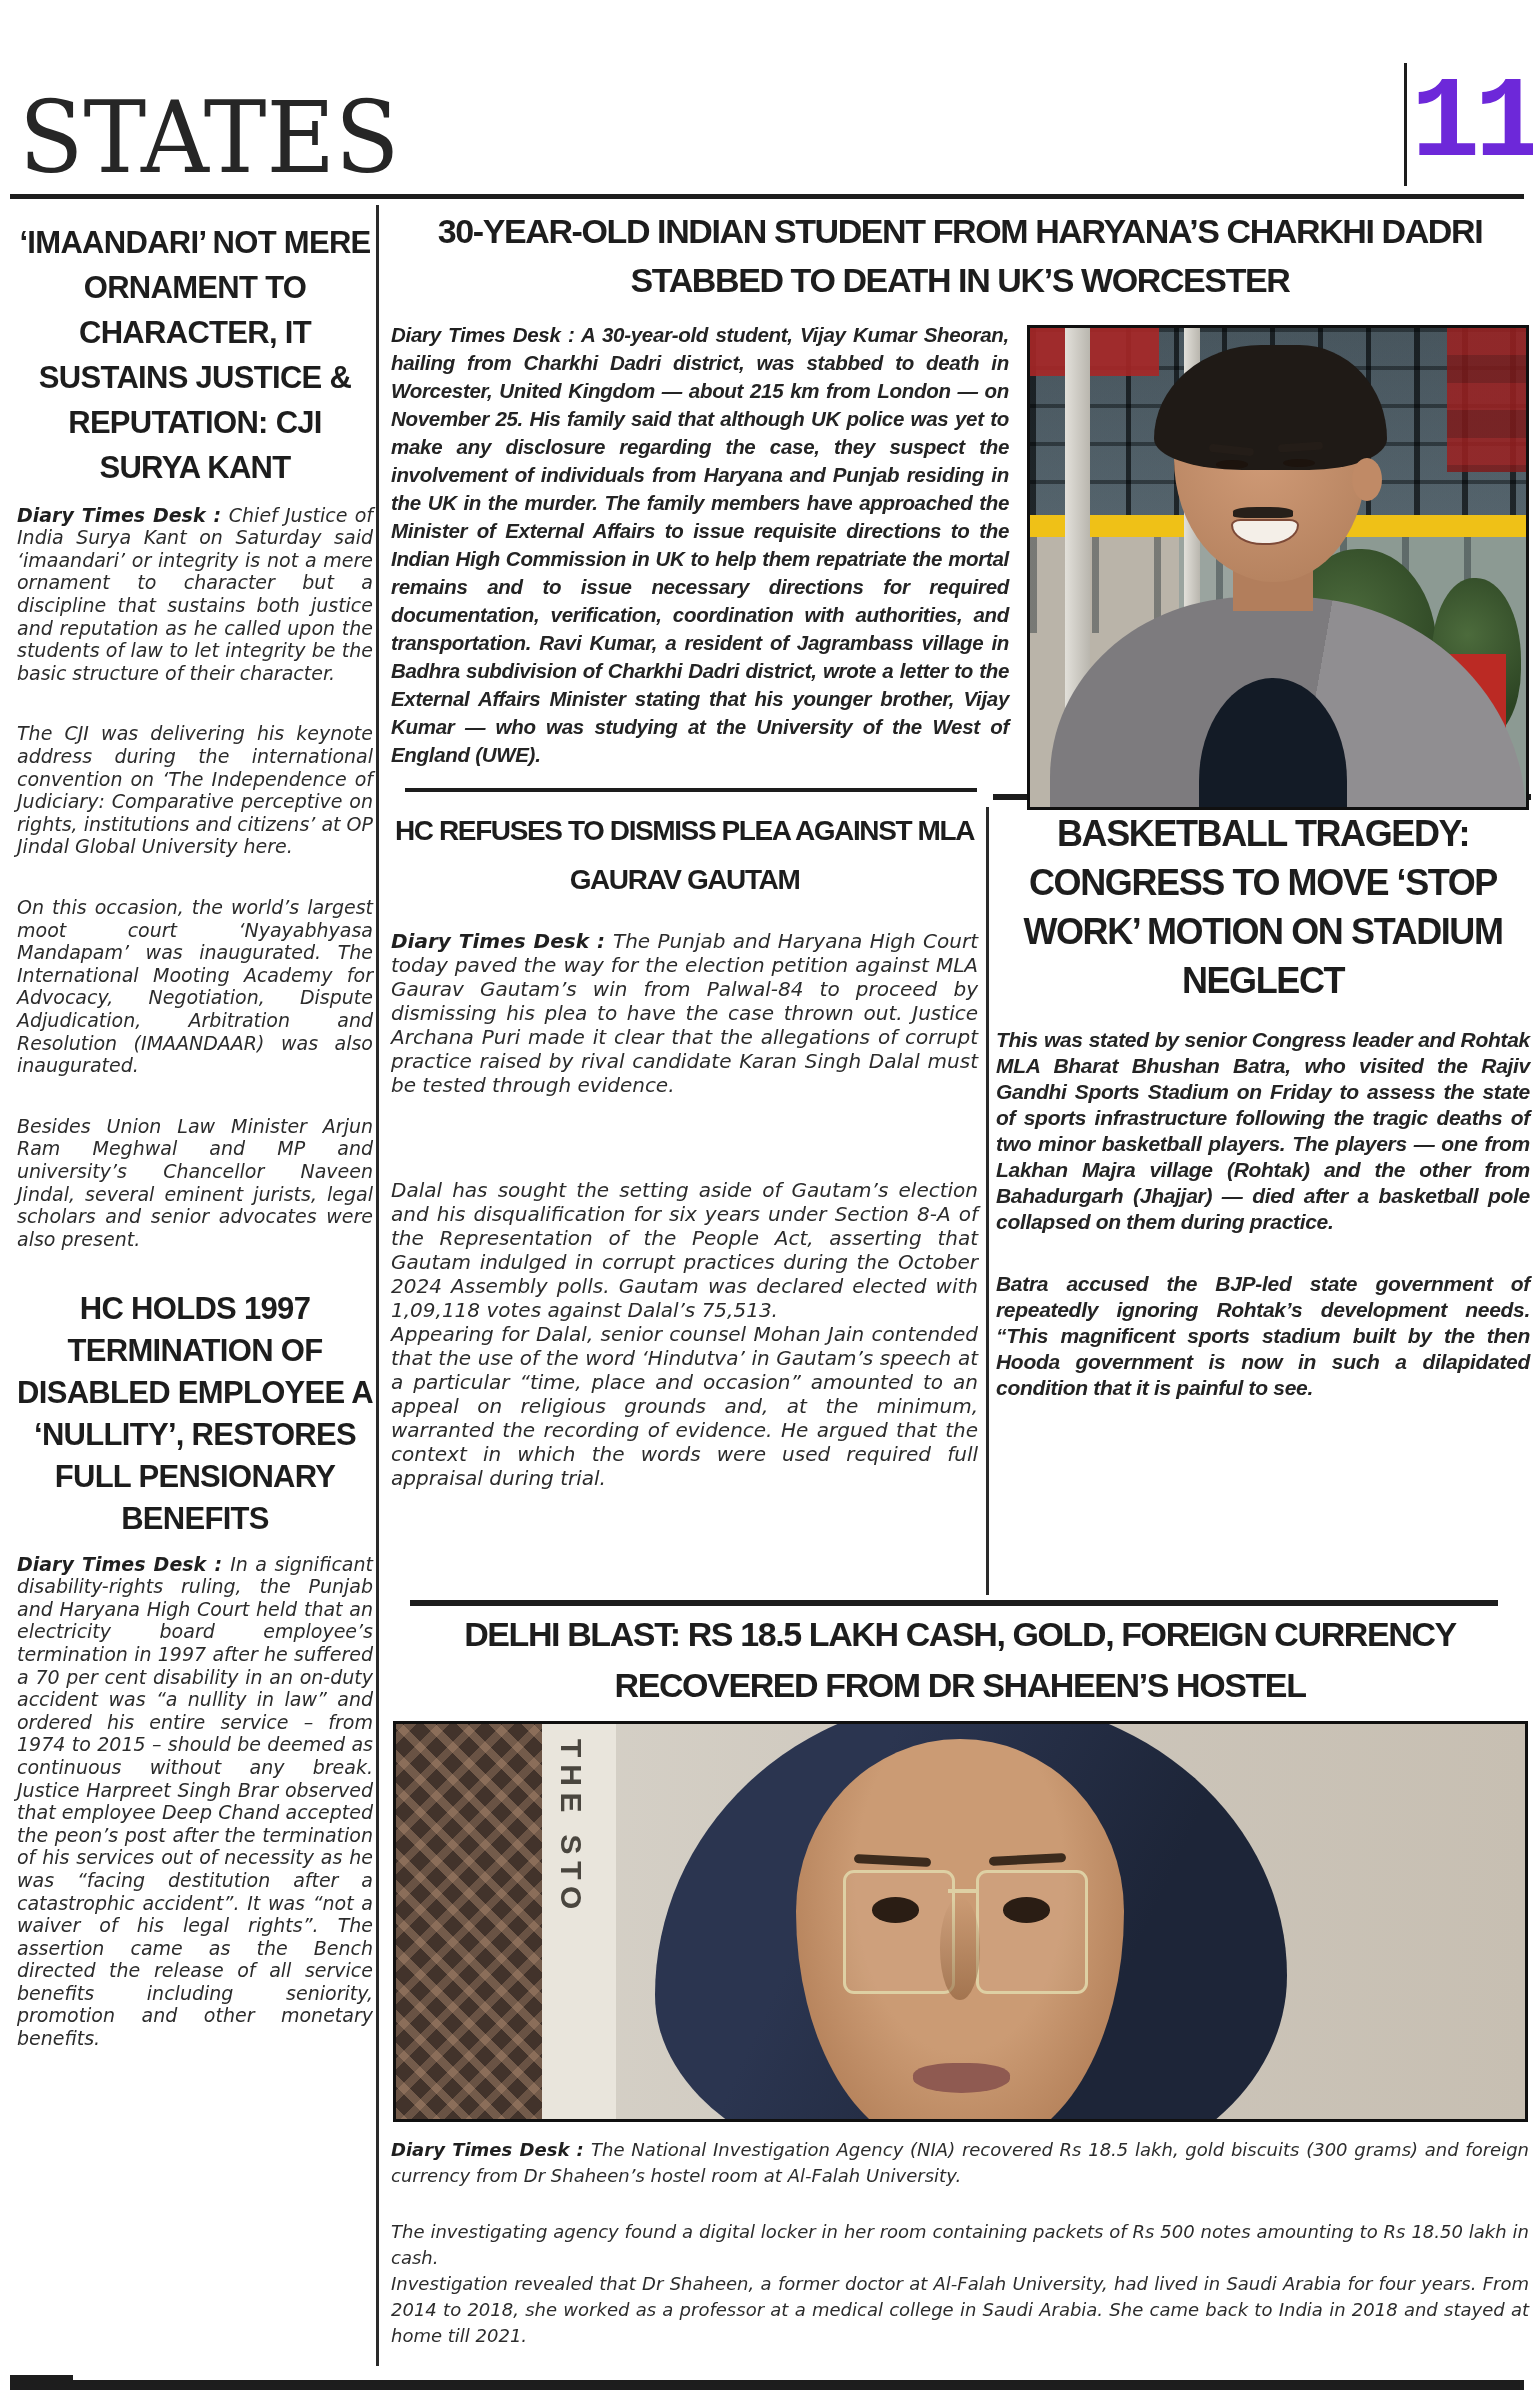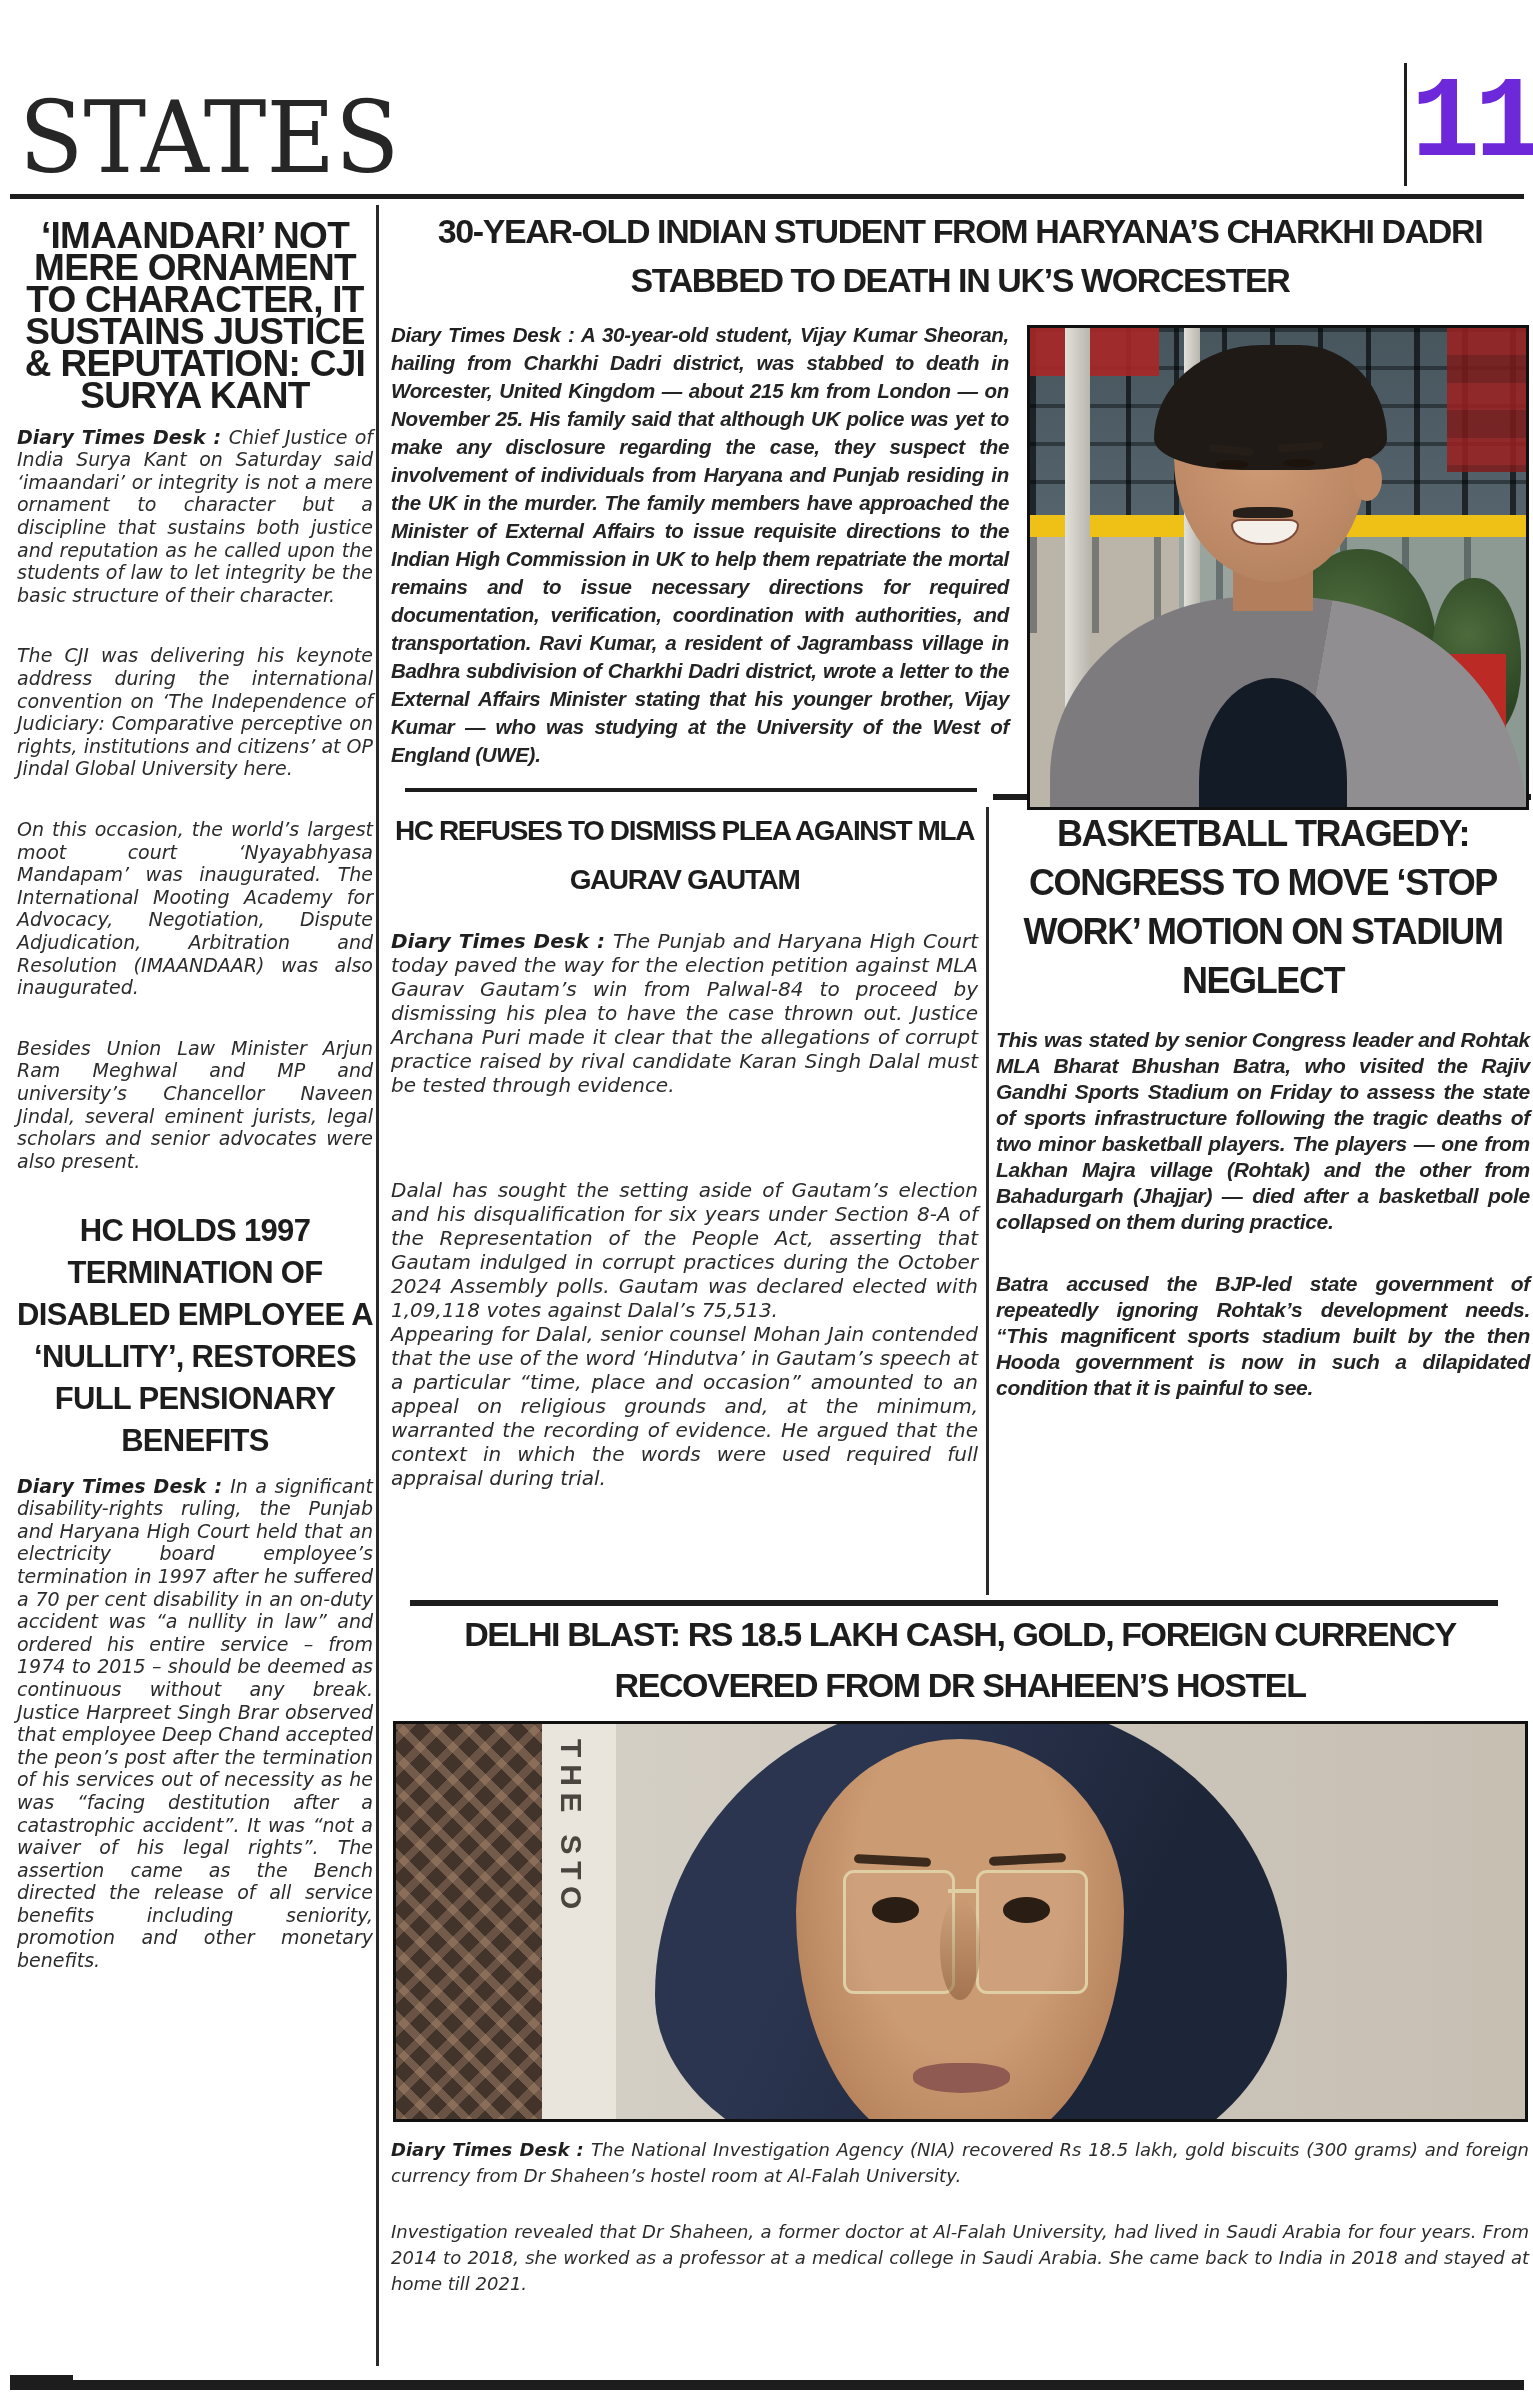--- a/index.html
+++ b/index.html
@@ -23,21 +23,21 @@
   .vrule-left{position:absolute;left:376px;top:205px;width:2.7px;height:2161px;background:#2a2a2a;}
   .vrule-right{position:absolute;left:986px;top:807px;width:2.7px;height:788px;background:#2a2a2a;}
   .rule-worc{position:absolute;left:405px;top:788px;width:572px;height:4.1px;background:#1d1d1d;}
   .rule-bball-top{position:absolute;left:993px;top:794px;width:538px;height:5.5px;background:#1d1d1d;}
   .rule-delhi-top{position:absolute;left:410px;top:1600px;width:1088px;height:5.5px;background:#1d1d1d;}
   .rule-bottom{position:absolute;left:9.6px;top:2380px;width:1514px;height:10.3px;background:#1d1d1d;}
   .rule-bottom-stub{position:absolute;left:9.6px;top:2375px;width:63px;height:14.4px;background:#1d1d1d;}
 
   
   .hl{font-family:"Liberation Sans",sans-serif;font-weight:700;text-align:center;color:#1d1d1d;margin:0;}
-  .hl-left{font-size:37px;line-height:32px;letter-spacing:-0.7px;margin-bottom:13.7px;}
+  .hl-left{font-size:31px;line-height:45px;letter-spacing:-0.7px;margin-bottom:13.7px;}
   .hl-left2{font-size:31px;line-height:42px;letter-spacing:-0.7px;margin:6.8px 0 12.3px;}
   .hl-main{font-size:34px;line-height:49px;letter-spacing:-1.4px;margin-bottom:16.4px;}
   .hl-gautam{font-size:28px;line-height:49px;letter-spacing:-1.4px;margin-bottom:24.6px;}
   .hl-bball{font-size:36px;line-height:49px;letter-spacing:-1.4px;margin-bottom:22px;}
   .hl-delhi{font-size:34px;line-height:51px;letter-spacing:-1.4px;margin-bottom:9.6px;}
 
   
   .art-cji{position:absolute;left:17px;top:220px;width:356px;}
   .art-worc{position:absolute;left:391px;top:207px;width:1138px;}
   .art-gautam{position:absolute;left:391px;top:806px;width:587px;}
@@ -246,19 +246,20 @@
       <div class="pw-glass gr"></div>
       <div class="pw-bridge"></div>
       <div class="pw-eye el"></div>
       <div class="pw-eye er"></div>
       <div class="pw-nose"></div>
       <div class="pw-lips"></div>
     </div>
     <div class="body-geo">
       <p class="lead"><b class="desk">Diary Times Desk : </b><span>The National Investigation Agency (NIA) recovered Rs 18.5 lakh, gold biscuits (300 grams) and foreign currency from Dr Shaheen’s hostel room at Al-Falah University.</span></p>
       <div class="plist">
+          <p>The investigating agency found a digital locker in her room containing packets of Rs 500 notes amounting to Rs 18.50 lakh in cash.</p>
           <p>Investigation revealed that Dr Shaheen, a former doctor at Al-Falah University, had lived in Saudi Arabia for four years. From 2014 to 2018, she worked as a professor at a medical college in Saudi Arabia. She came back to India in 2018 and stayed at home till 2021.</p>
         </div>
     </div>
   </section>
 
 </div>
 
 
 </body></html>

